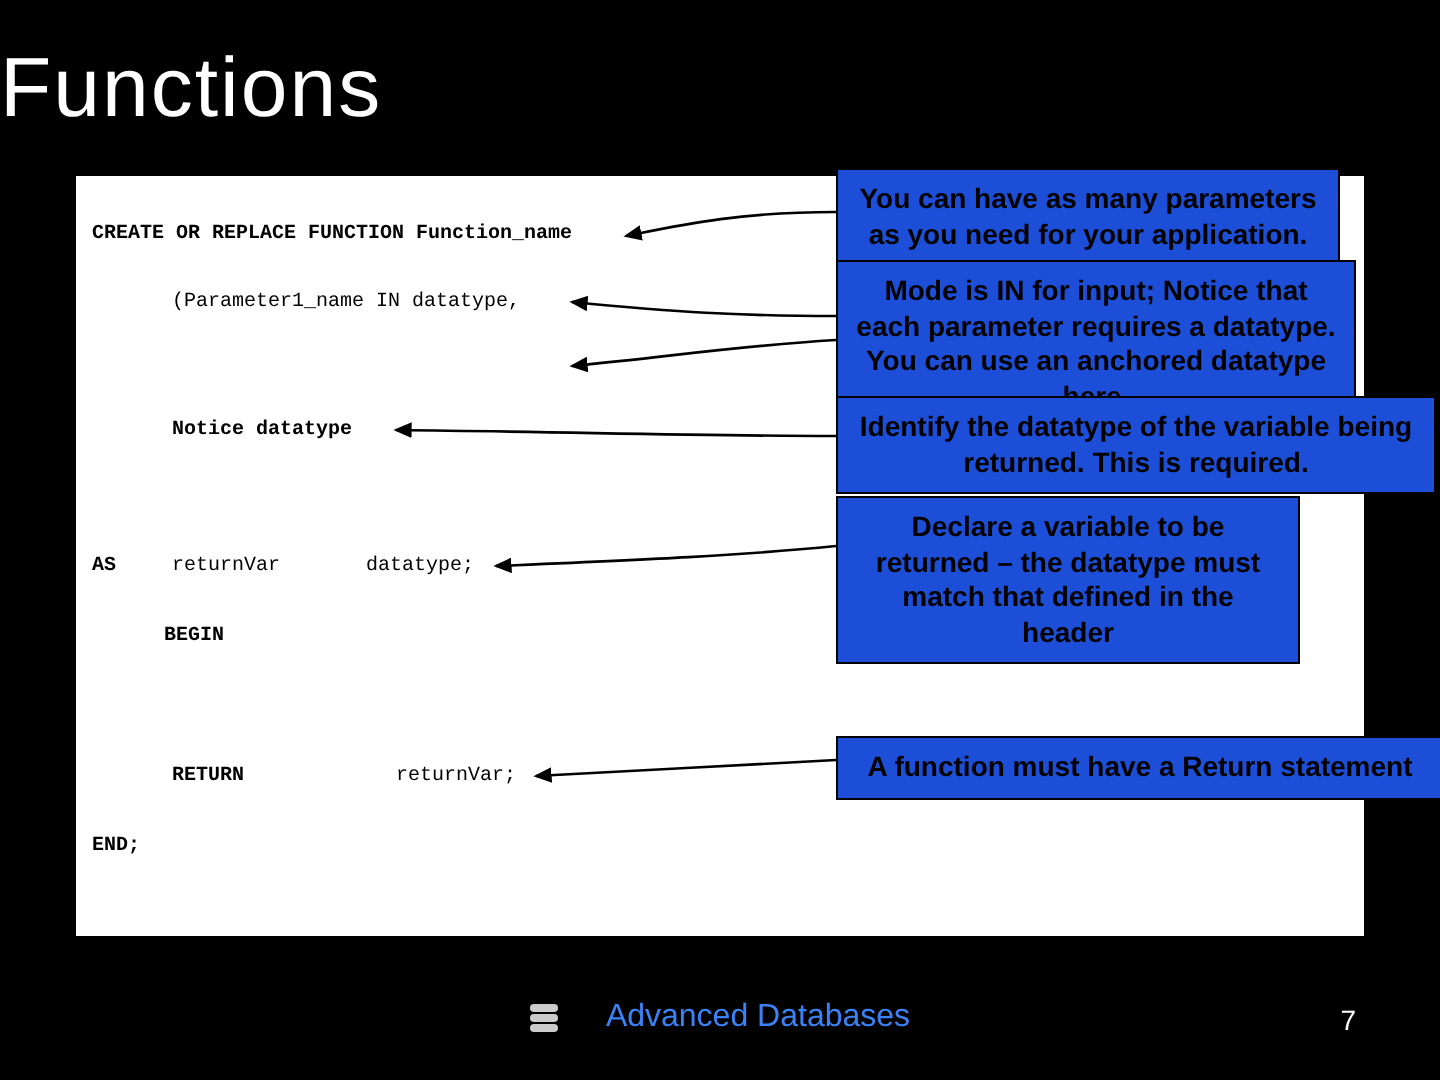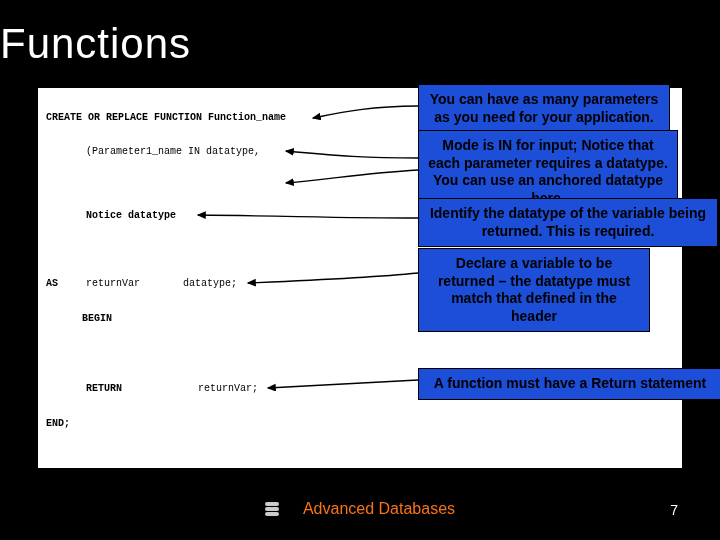--- a/index.html
+++ b/index.html
@@ -3,21 +3,21 @@
 <meta charset="utf-8">
 <style>
   * { margin: 0; padding: 0; box-sizing: border-box; }
   html, body { width: 720px; height: 540px; background: #000; font-family: "Segoe UI", Arial, sans-serif; overflow: hidden; }
   .slide { position: relative; width: 720px; height: 540px; background: #000; color: #fff; }
   .title { position: absolute; top: 20px; left: 0; right: 16px; text-align: left; font-size: 42px; font-weight: 300; letter-spacing: 1px; font-family: "Segoe UI Light", "Segoe UI", Arial, sans-serif; }
   .content { position: absolute; top: 88px; left: 38px; width: 644px; height: 380px; background: #fff; color: #000; }
   .code { position: absolute; font-family: "Courier New", monospace; font-size: 10px; font-weight: bold; color: #000; white-space: pre; }
   .code.nobold { font-weight: normal; }
   .callout { position: absolute; background: #1d4ed8; border: 1.5px solid #000; padding: 6px 8px; font-size: 14px; line-height: 1.25; font-weight: bold; color: #000; text-align: center; }
-  .footer { position: absolute; bottom: 22px; left: 0; right: 0; text-align: center; font-family: "Segoe Script", "Comic Sans MS", cursive, sans-serif; font-size: 16px; color: #f97316; display: flex; align-items: center; justify-content: center; gap: 24px; }
+  .footer { position: absolute; bottom: 22px; left: 0; right: 0; text-align: center; font-family: "Segoe Script", "Comic Sans MS", cursive, sans-serif; font-size: 16px; color: #3b82f6; display: flex; align-items: center; justify-content: center; gap: 24px; }
   .db-icon { display: inline-block; position: relative; width: 14px; height: 14px; }
   .db-icon span { position: absolute; left: 0; width: 14px; height: 4px; background: #ccc; border-radius: 2px; }
   .db-icon span:nth-child(1){ top: 0; } .db-icon span:nth-child(2){ top: 5px; } .db-icon span:nth-child(3){ top: 10px; }
   .pagenum { position: absolute; bottom: 22px; right: 42px; font-size: 14px; color: #fff; }
   svg.arrows { position: absolute; top: 0; left: 0; pointer-events: none; }
 </style>
 </head>
 <body>
 
 <div class="slide">

